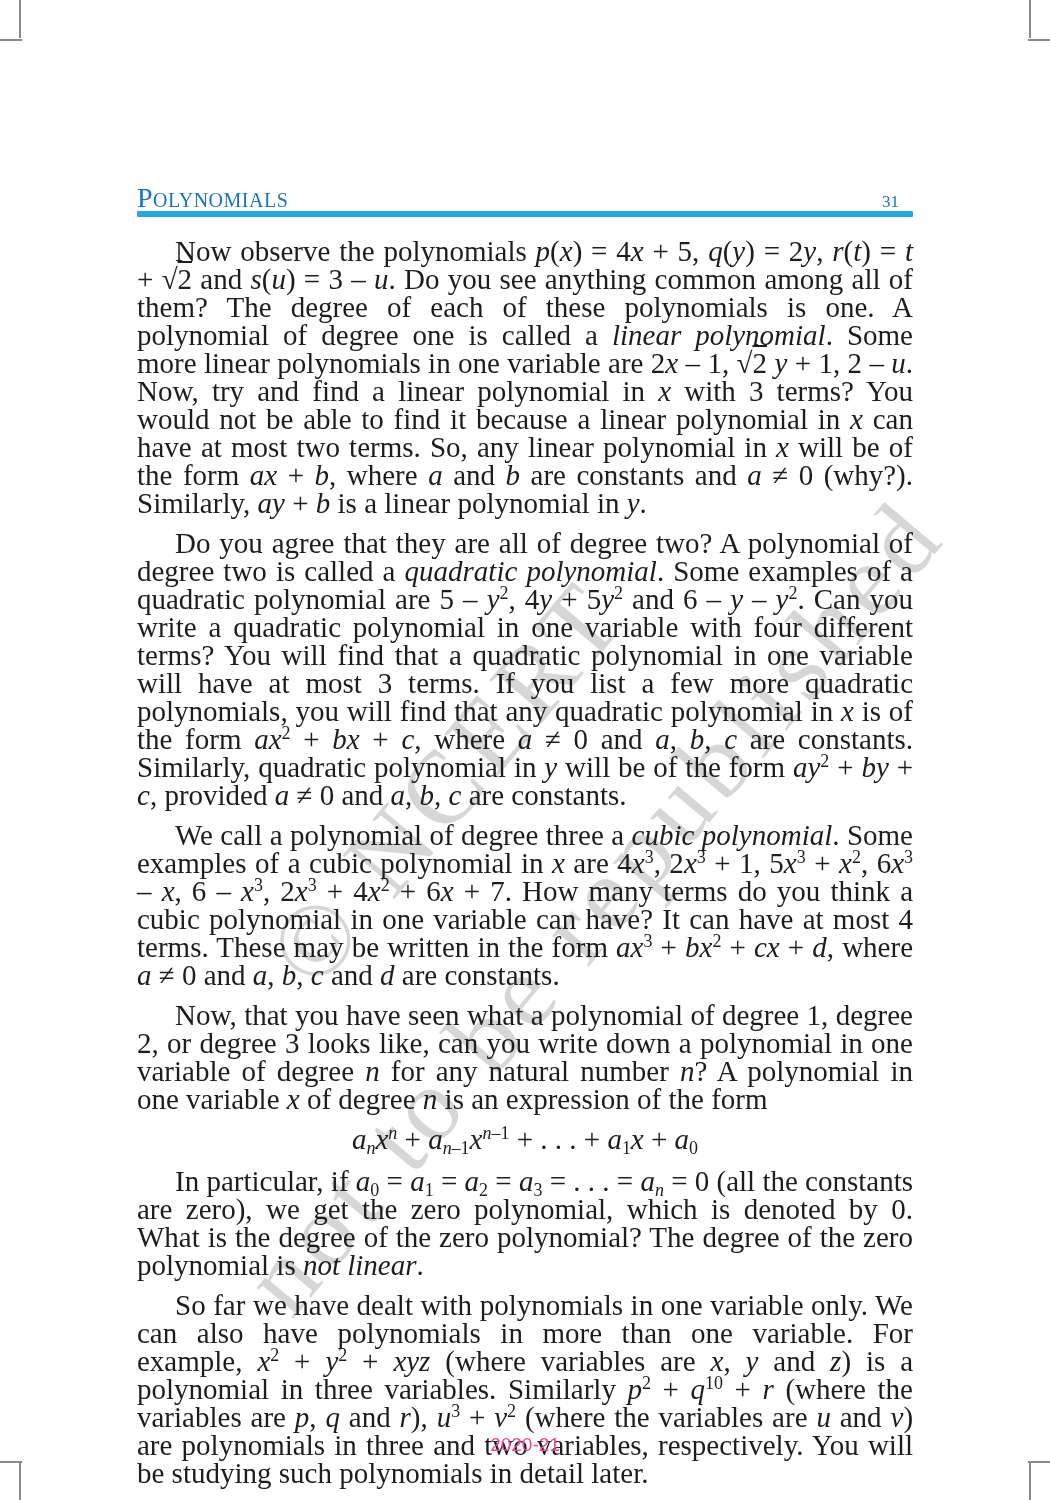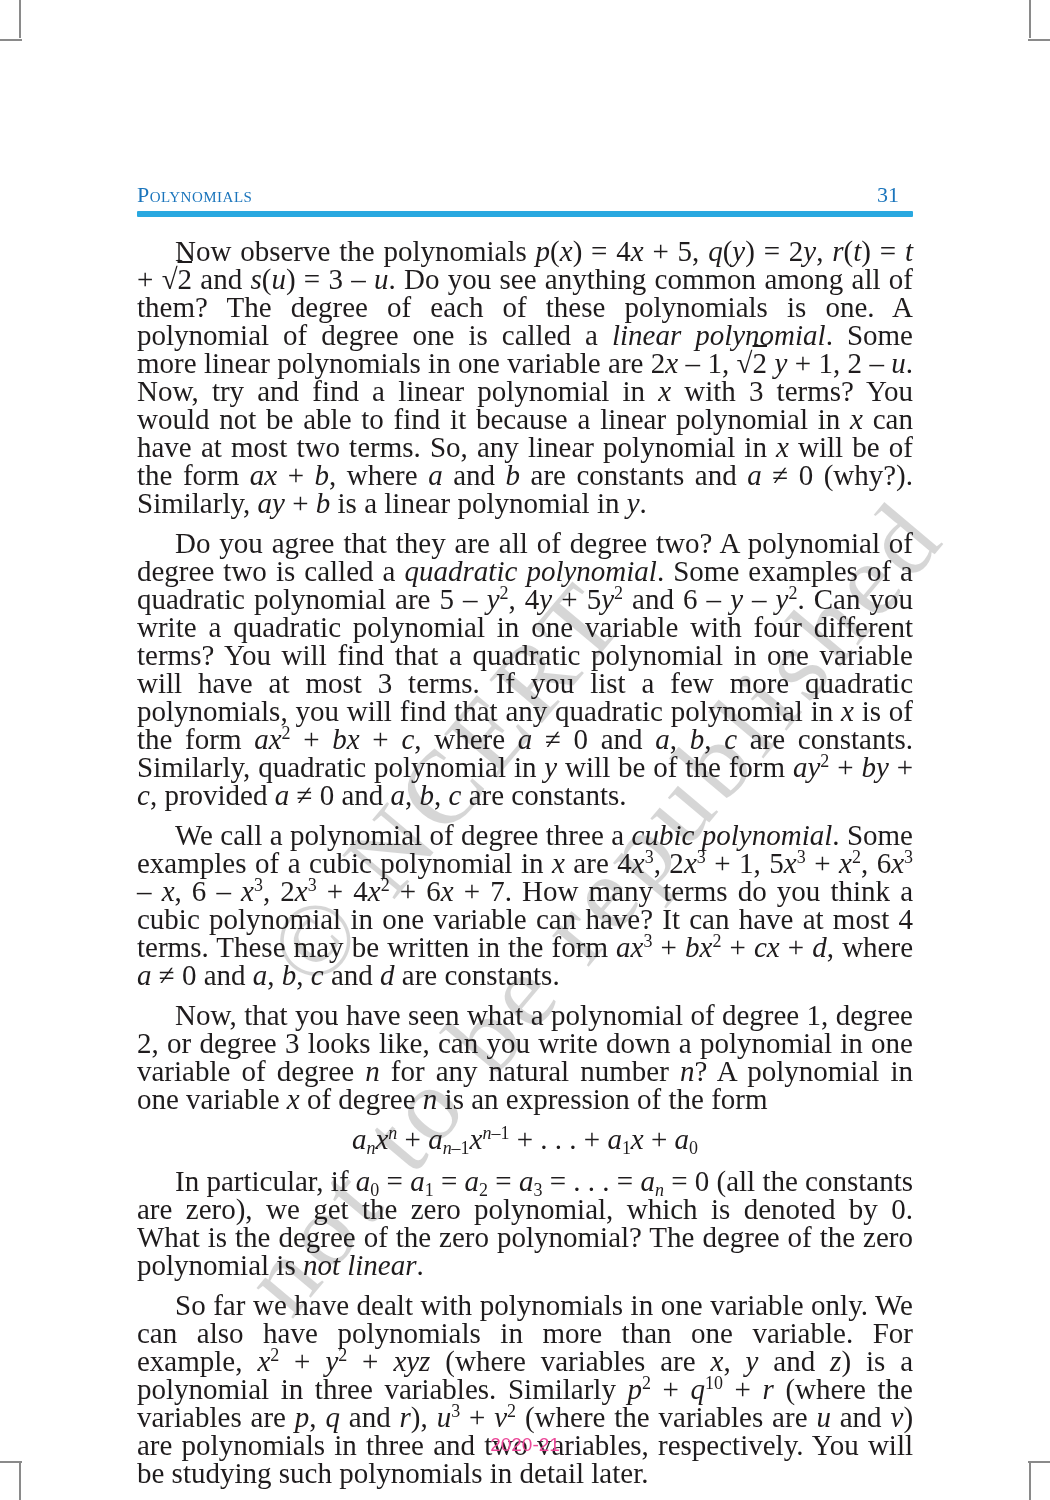--- a/index.html
+++ b/index.html
@@ -16,23 +16,23 @@
   .page{position:absolute;inset:0;background:#fff;}
 
   
   .crop{position:absolute;background:var(--crop-gray);}
   .crop.v{width:1.5px;height:38px;}
   .crop.h{height:1.5px;width:22px;}
 
   
   .header{position:absolute;left:137px;width:776px;top:182px;
           display:flex;justify-content:space-between;align-items:baseline;}
-  .running-head{font-variant:small-caps;letter-spacing:0.5px;font-size:22px;
+  .running-head{font-variant:small-caps;letter-spacing:0.5px;font-size:28px;
                 color:var(--header-blue);}
-  .page-number{font-size:22px;color:var(--header-blue);padding-right:14px;}
+  .page-number{font-size:17px;color:var(--header-blue);padding-right:14px;}
   .header-rule{position:absolute;left:137px;width:776px;top:211px;height:6px;
                background:var(--rule-blue);border-radius:1px;}
 
   
   .watermark{position:absolute;left:520px;top:845px;
              transform:translate(-50%,-50%) rotate(-50deg);
              color:var(--watermark-gray);font-size:104px;letter-spacing:7px;
              line-height:1.85;text-align:center;white-space:nowrap;z-index:0;
              font-family:"Liberation Serif","DejaVu Serif",serif;}
 

